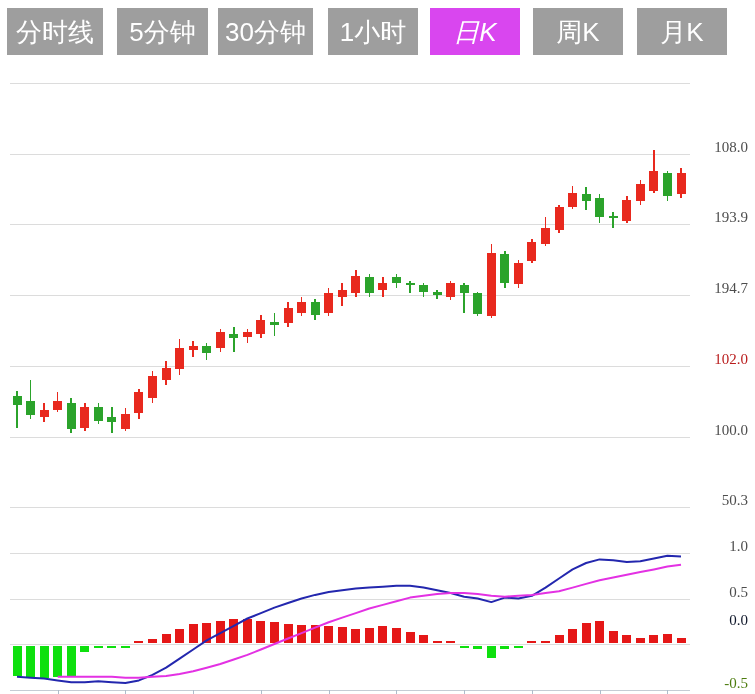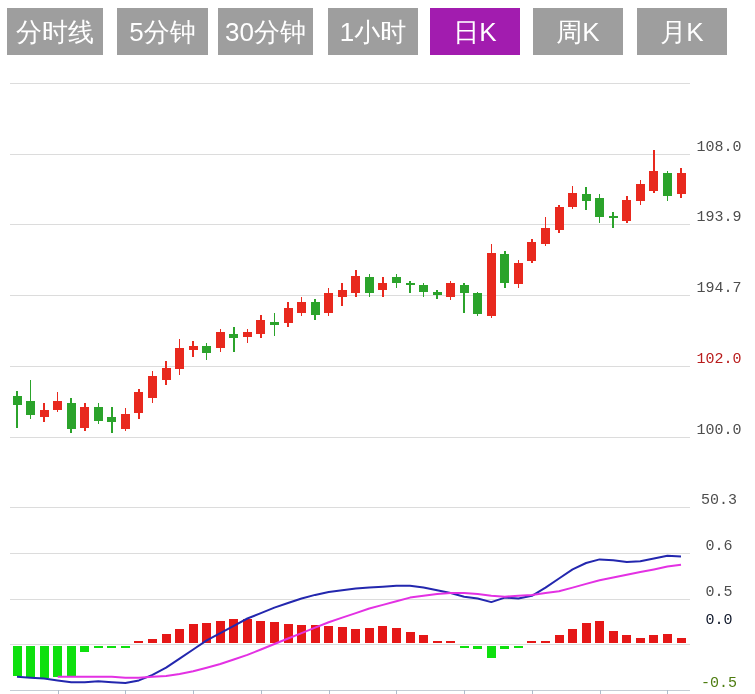--- a/index.html
+++ b/index.html
@@ -1,57 +1,57 @@
 <!DOCTYPE html>
 <html><head>
 <meta charset="utf-8">
 <style>
   html,body{margin:0;padding:0;background:#fff;}
   .app{position:relative;width:755px;height:694px;background:#ffffff;
        font-family:"Liberation Sans",sans-serif;overflow:hidden;}
   .tab{position:absolute;top:8px;height:47px;display:flex;align-items:center;justify-content:center;
        color:#fff;font-size:26px;line-height:1;cursor:pointer;user-select:none;}
   .grid{position:absolute;height:1px;}
-  .ylab{position:absolute;font-size:15px;color:#4d4d4d;text-align:center;
-        font-family:Liberation Mono, monospace;}
+  .ylab{position:absolute;font-size:15px;color:#4d4d4d;text-align:right;
+        font-family:Liberation Serif, serif;}
   .wick{position:absolute;width:1.5px;}
   .body{position:absolute;}
   .hbar{position:absolute;}
   .tick{position:absolute;width:1px;height:5px;}
   svg.lines{position:absolute;left:0;top:0;pointer-events:none;}
 </style>
 </head>
 <body>
 
 <div class="app" id="app">
   <div id="tabbar">
       <div class="tab" style="left: 7px; width: 96px; background: rgb(158, 158, 158); color: rgb(255, 255, 255);">分时线</div>
       <div class="tab" style="left: 117px; width: 91px; background: rgb(158, 158, 158); color: rgb(255, 255, 255);">5分钟</div>
       <div class="tab" style="left: 218px; width: 95px; background: rgb(158, 158, 158); color: rgb(255, 255, 255);">30分钟</div>
       <div class="tab" style="left: 328px; width: 90px; background: rgb(158, 158, 158); color: rgb(255, 255, 255);">1小时</div>
-      <div class="tab" style="left: 430px; width: 90px; background: #a21caf; color: rgb(255, 255, 255);">日K</div>
+      <div class="tab" style="left: 430px; width: 90px; background: #d946ef; color: rgb(255, 255, 255); font-style: italic;">日K</div>
       <div class="tab" style="left: 533px; width: 90px; background: rgb(158, 158, 158); color: rgb(255, 255, 255);">周K</div>
       <div class="tab" style="left: 637px; width: 90px; background: rgb(158, 158, 158); color: rgb(255, 255, 255);">月K</div>
     </div>
   <div id="chart">
       <div class="grid" style="left: 10px; width: 680px; top: 83px; background: rgb(220, 220, 220);"></div>
       <div class="grid" style="left: 10px; width: 680px; top: 154px; background: rgb(220, 220, 220);"></div>
       <div class="ylab" style="left: 690px; width: 58px; top: 139px; color: rgb(77, 77, 77);">108.0</div>
       <div class="grid" style="left: 10px; width: 680px; top: 224px; background: rgb(220, 220, 220);"></div>
       <div class="ylab" style="left: 690px; width: 58px; top: 209px; color: rgb(77, 77, 77);">193.9</div>
       <div class="grid" style="left: 10px; width: 680px; top: 295px; background: rgb(220, 220, 220);"></div>
       <div class="ylab" style="left: 690px; width: 58px; top: 280px; color: rgb(77, 77, 77);">194.7</div>
       <div class="grid" style="left: 10px; width: 680px; top: 366px; background: rgb(220, 220, 220);"></div>
       <div class="ylab" style="left: 690px; width: 58px; top: 351px; color: #b91c1c;">102.0</div>
       <div class="grid" style="left: 10px; width: 680px; top: 437px; background: rgb(220, 220, 220);"></div>
       <div class="ylab" style="left: 690px; width: 58px; top: 422px; color: rgb(77, 77, 77);">100.0</div>
       <div class="grid" style="left: 10px; width: 680px; top: 507px; background: rgb(220, 220, 220);"></div>
       <div class="ylab" style="left: 690px; width: 58px; top: 492px; color: rgb(77, 77, 77);">50.3</div>
       <div class="grid" style="left: 10px; width: 680px; top: 553px; background: rgb(220, 220, 220);"></div>
-      <div class="ylab" style="left: 690px; width: 58px; top: 538px; color: rgb(77, 77, 77);">0.6</div>
+      <div class="ylab" style="left: 690px; width: 58px; top: 538px; color: rgb(77, 77, 77);">1.0</div>
       <div class="grid" style="left: 10px; width: 680px; top: 599px; background: rgb(220, 220, 220);"></div>
       <div class="ylab" style="left: 690px; width: 58px; top: 584px; color: rgb(77, 77, 77);">0.5</div>
       <div class="grid" style="left: 10px; width: 680px; top: 644px; background: rgb(220, 220, 220);"></div>
       <div class="ylab" style="left: 690px; width: 58px; top: 612px; color: #0f172a;">0.0</div>
       <div class="grid" style="left: 10px; width: 680px; top: 690px; background: rgb(197, 204, 212);"></div>
       <div class="ylab" style="left: 690px; width: 58px; top: 675px; color: #4d7c0f;">-0.5</div>
       <div class="tick" style="left: 57.7px; top: 690px; background: rgb(174, 188, 203);"></div>
       <div class="tick" style="left: 125.4px; top: 690px; background: rgb(174, 188, 203);"></div>
       <div class="tick" style="left: 193.2px; top: 690px; background: rgb(174, 188, 203);"></div>
       <div class="tick" style="left: 260.9px; top: 690px; background: rgb(174, 188, 203);"></div>

